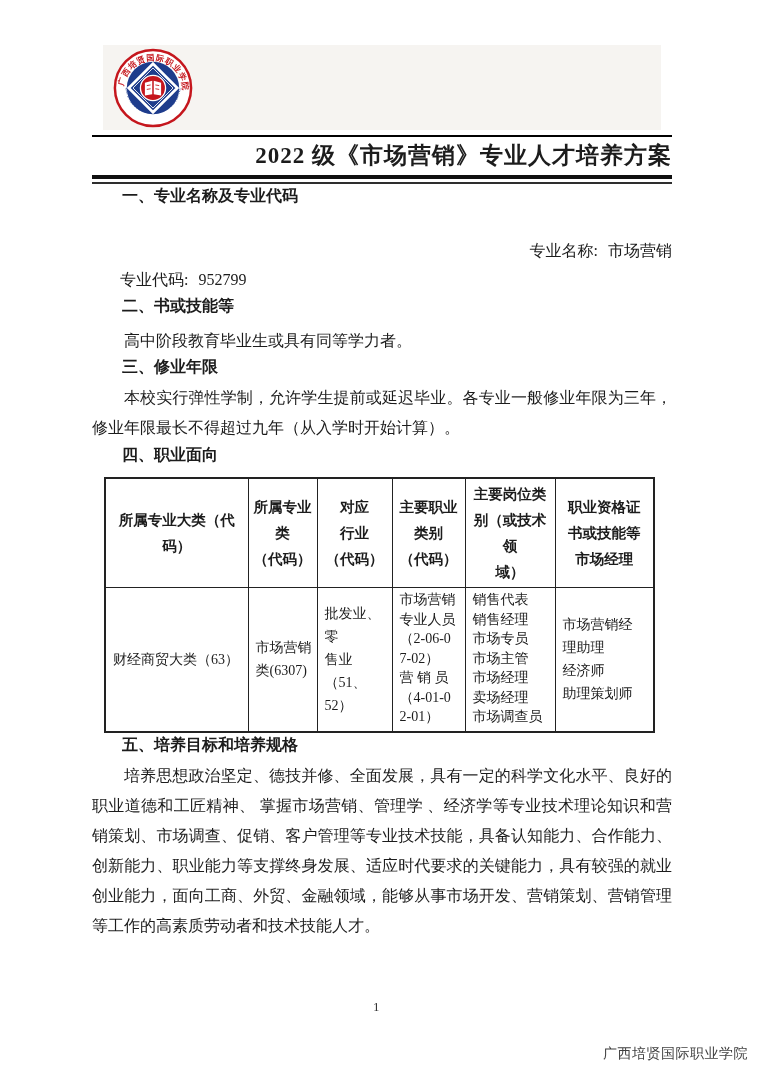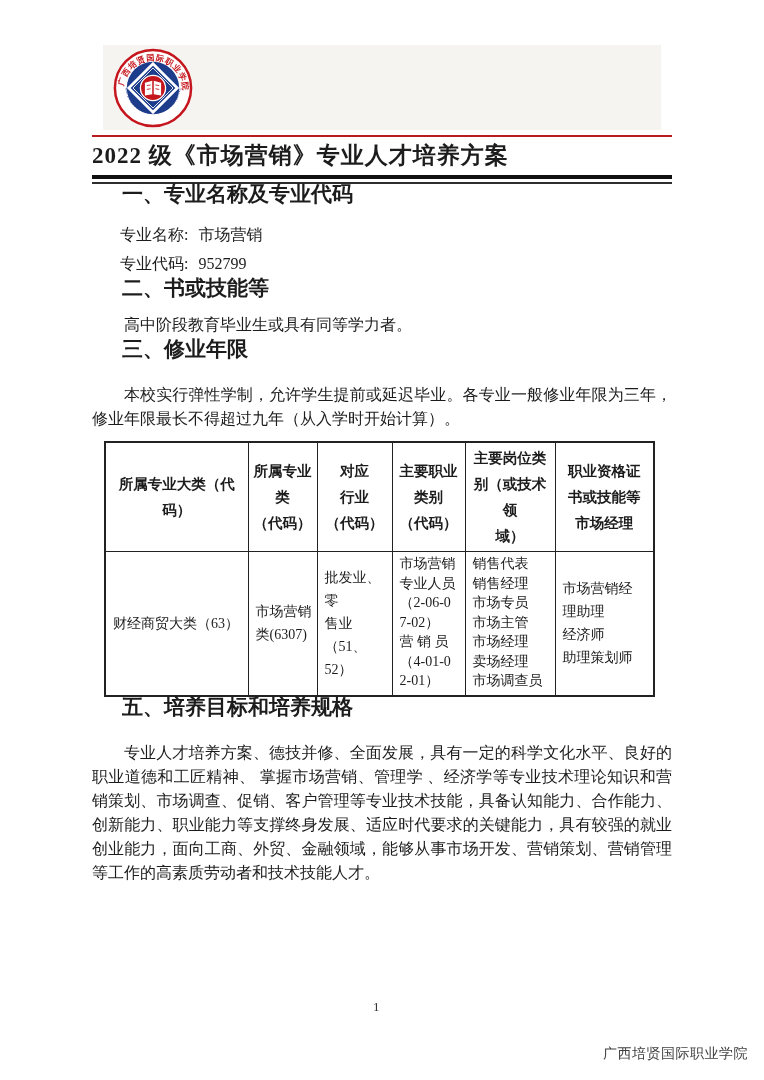--- a/index.html
+++ b/index.html
@@ -17,36 +17,36 @@
   .logo{flex:0 0 auto;margin-left:4px;}
   .names{flex:1;text-align:center;line-height:1.05;padding-right:10px;}
   .name-zh{
     font-size:34px;font-weight:bold;color:#dd0f0f;
     font-family:"Liberation Serif","DejaVu Serif",serif;letter-spacing:2px;
   }
   .name-en{
     font-size:19px;font-weight:bold;color:#dd0f0f;margin-top:1px;
     font-family:"Liberation Sans","DejaVu Sans",sans-serif;
   }
-  .title-bar{border-top:2px solid #b91c1c;margin-top:5px;text-align:left;padding:4px 0;}
+  .title-bar{border-top:2px solid #000000;margin-top:5px;text-align:right;padding:4px 0;}
   .doc-title{font-size:23px;font-weight:bold;letter-spacing:1px;line-height:30px;}
   .rule-thick{height:4px;background:#101010;}
   .rule-thin{height:2px;background:#2e2e2e;margin-top:3px;}
   
   .doc{margin:0 92px;font-size:16px;}
   h2.sec{
-    font-family:Liberation Mono, monospace;
-    font-size:21px;font-weight:bold;margin:0 0 0 30px;line-height:24px;
+    font-family:Liberation Sans, sans-serif;
+    font-size:16px;font-weight:bold;margin:0 0 0 30px;line-height:24px;
   }
   .mt1{margin-top:17px;} .mt2{margin-top:10px;} .mt3{margin-top:12px;}
   .mt4{margin-top:16px;} .mt5{margin-top:18px;}
   p.kv{margin:0 0 0 28px;line-height:29px;}
-  p.kv.first{margin-top:12px;}
+  p.kv.first{margin-top:28px;text-align:right;}
   p.body-line{margin:8px 0 0 0;line-height:29px;text-indent:2em;}
-  p.para{margin:20px 0 0 0;line-height:24px;text-indent:2em;text-align:justify;}
+  p.para{margin:4px 0 0 0;line-height:30px;text-indent:2em;text-align:justify;}
   .kv .lbl{margin-right:10px;}
   .subhead{font-weight:bold;font-size:16.5px;margin:12px 0 0 28px;line-height:24px;}
   
   table.career{
     border-collapse:collapse;table-layout:fixed;width:549px;
     margin:10px 0 0 12px;border:2px solid #222;
     font-size:14px;
   }
   table.career td{border:1px solid #222;vertical-align:middle;box-sizing:border-box;}
   td.hc{
@@ -105,20 +105,21 @@
     <h2 class="sec mt1">一、专业名称及专业代码</h2>
     <p class="kv first"><span class="lbl">专业名称:</span><span>市场营销</span></p>
     <p class="kv"><span class="lbl">专业代码:</span><span>952799</span></p>
 
     <h2 class="sec mt2">二、书或技能等</h2>
     <p class="body-line">高中阶段教育毕业生或具有同等学力者。</p>
 
     <h2 class="sec mt3">三、修业年限</h2>
     <p class="para">本校实行弹性学制，允许学生提前或延迟毕业。各专业一般修业年限为三年，修业年限最长不得超过九年（从入学时开始计算）。</p>
 
+    <h2 class="sec mt4">四、职业面向</h2>
 
     <table class="career">
       <colgroup>
         <col style="width:143px">
           <col style="width:69px">
           <col style="width:75px">
         <col style="width:73px">
           <col style="width:90px">
           <col style="width:99px">
       </colgroup>
@@ -164,20 +165,20 @@
 市场调查员</td>
         <td class="cell">市场营销经
 理助理
 经济师
 助理策划师</td>
       </tr>
     </tbody>
       </table>
 
     <h2 class="sec mt5">五、培养目标和培养规格</h2>
-    <p class="para">专业人才培养方案、德技并修、全面发展，具有一定的科学文化水平、良好的职业道德和工匠精神、 掌握市场营销、管理学 、经济学等专业技术理论知识和营销策划、市场调查、促销、客户管理等专业技术技能，具备认知能力、合作能力、创新能力、职业能力等支撑终身发展、适应时代要求的关键能力，具有较强的就业创业能力，面向工商、外贸、金融领域，能够从事市场开发、营销策划、营销管理等工作的高素质劳动者和技术技能人才。</p>
+    <p class="para">培养思想政治坚定、德技并修、全面发展，具有一定的科学文化水平、良好的职业道德和工匠精神、 掌握市场营销、管理学 、经济学等专业技术理论知识和营销策划、市场调查、促销、客户管理等专业技术技能，具备认知能力、合作能力、创新能力、职业能力等支撑终身发展、适应时代要求的关键能力，具有较强的就业创业能力，面向工商、外贸、金融领域，能够从事市场开发、营销策划、营销管理等工作的高素质劳动者和技术技能人才。</p>
 
   </div>
 
   <div class="page-num">1</div>
   <div class="watermark">广西培贤国际职业学院</div>
 
 </div>
 
 </body></html>

